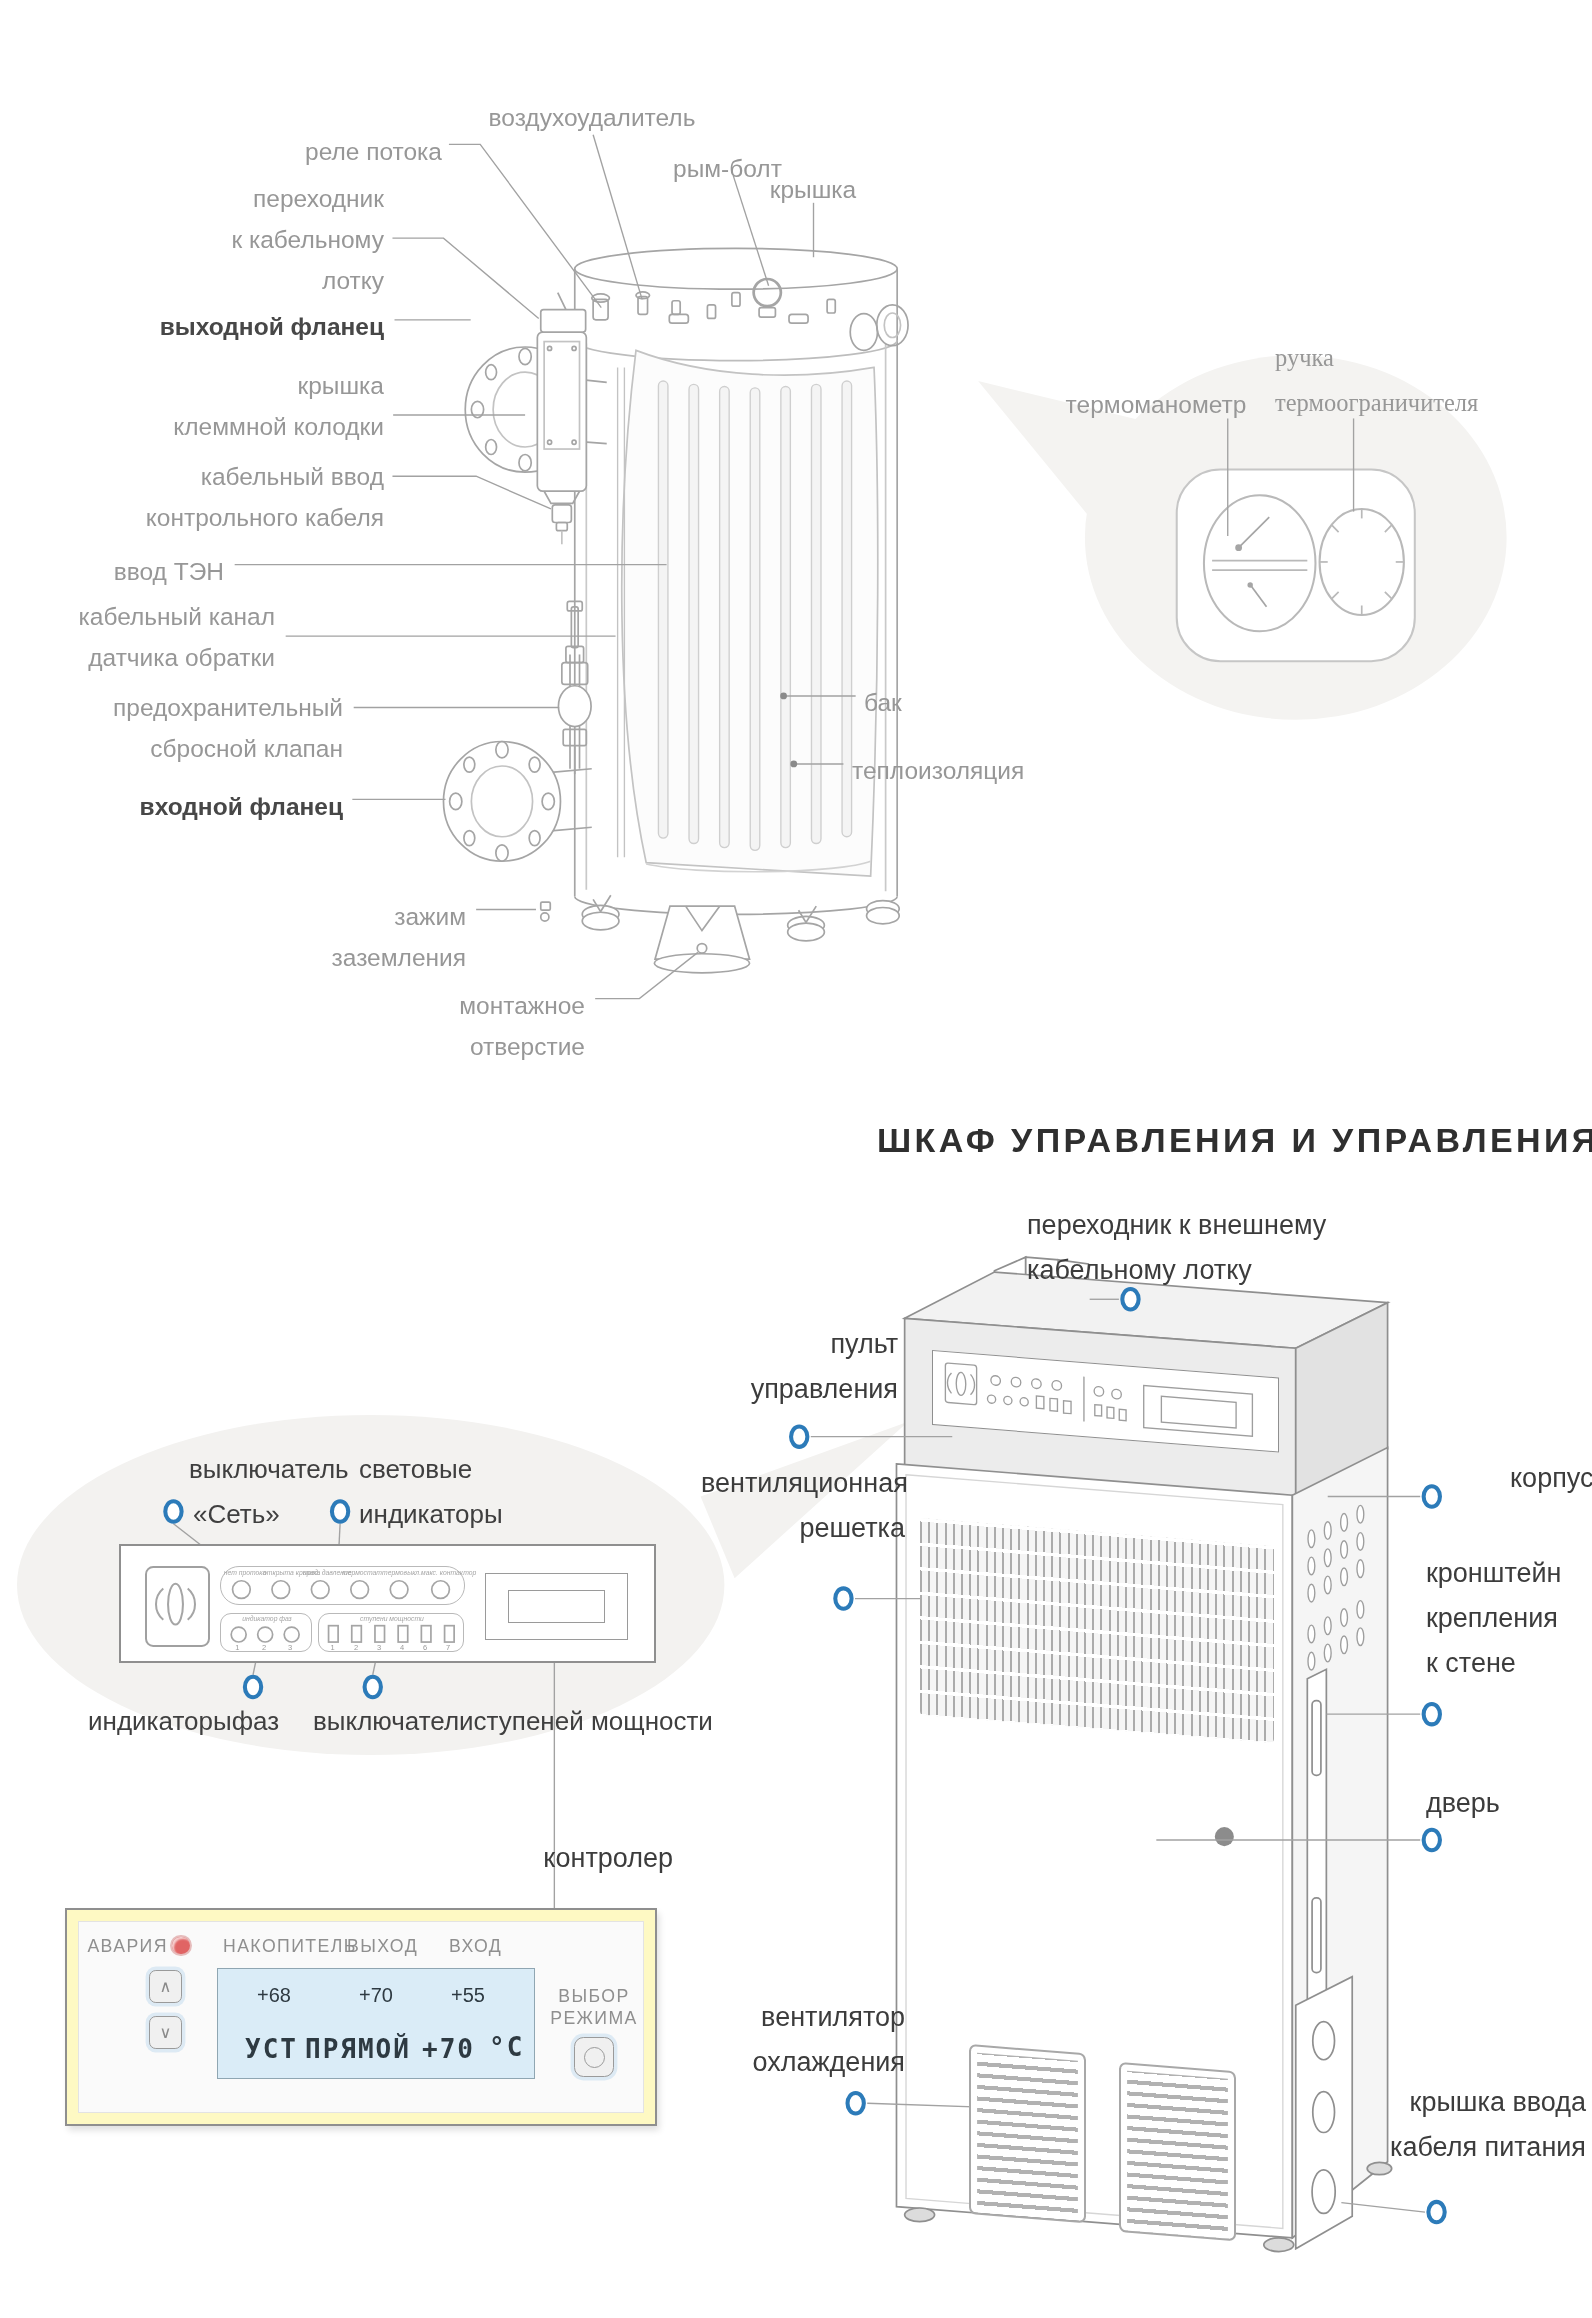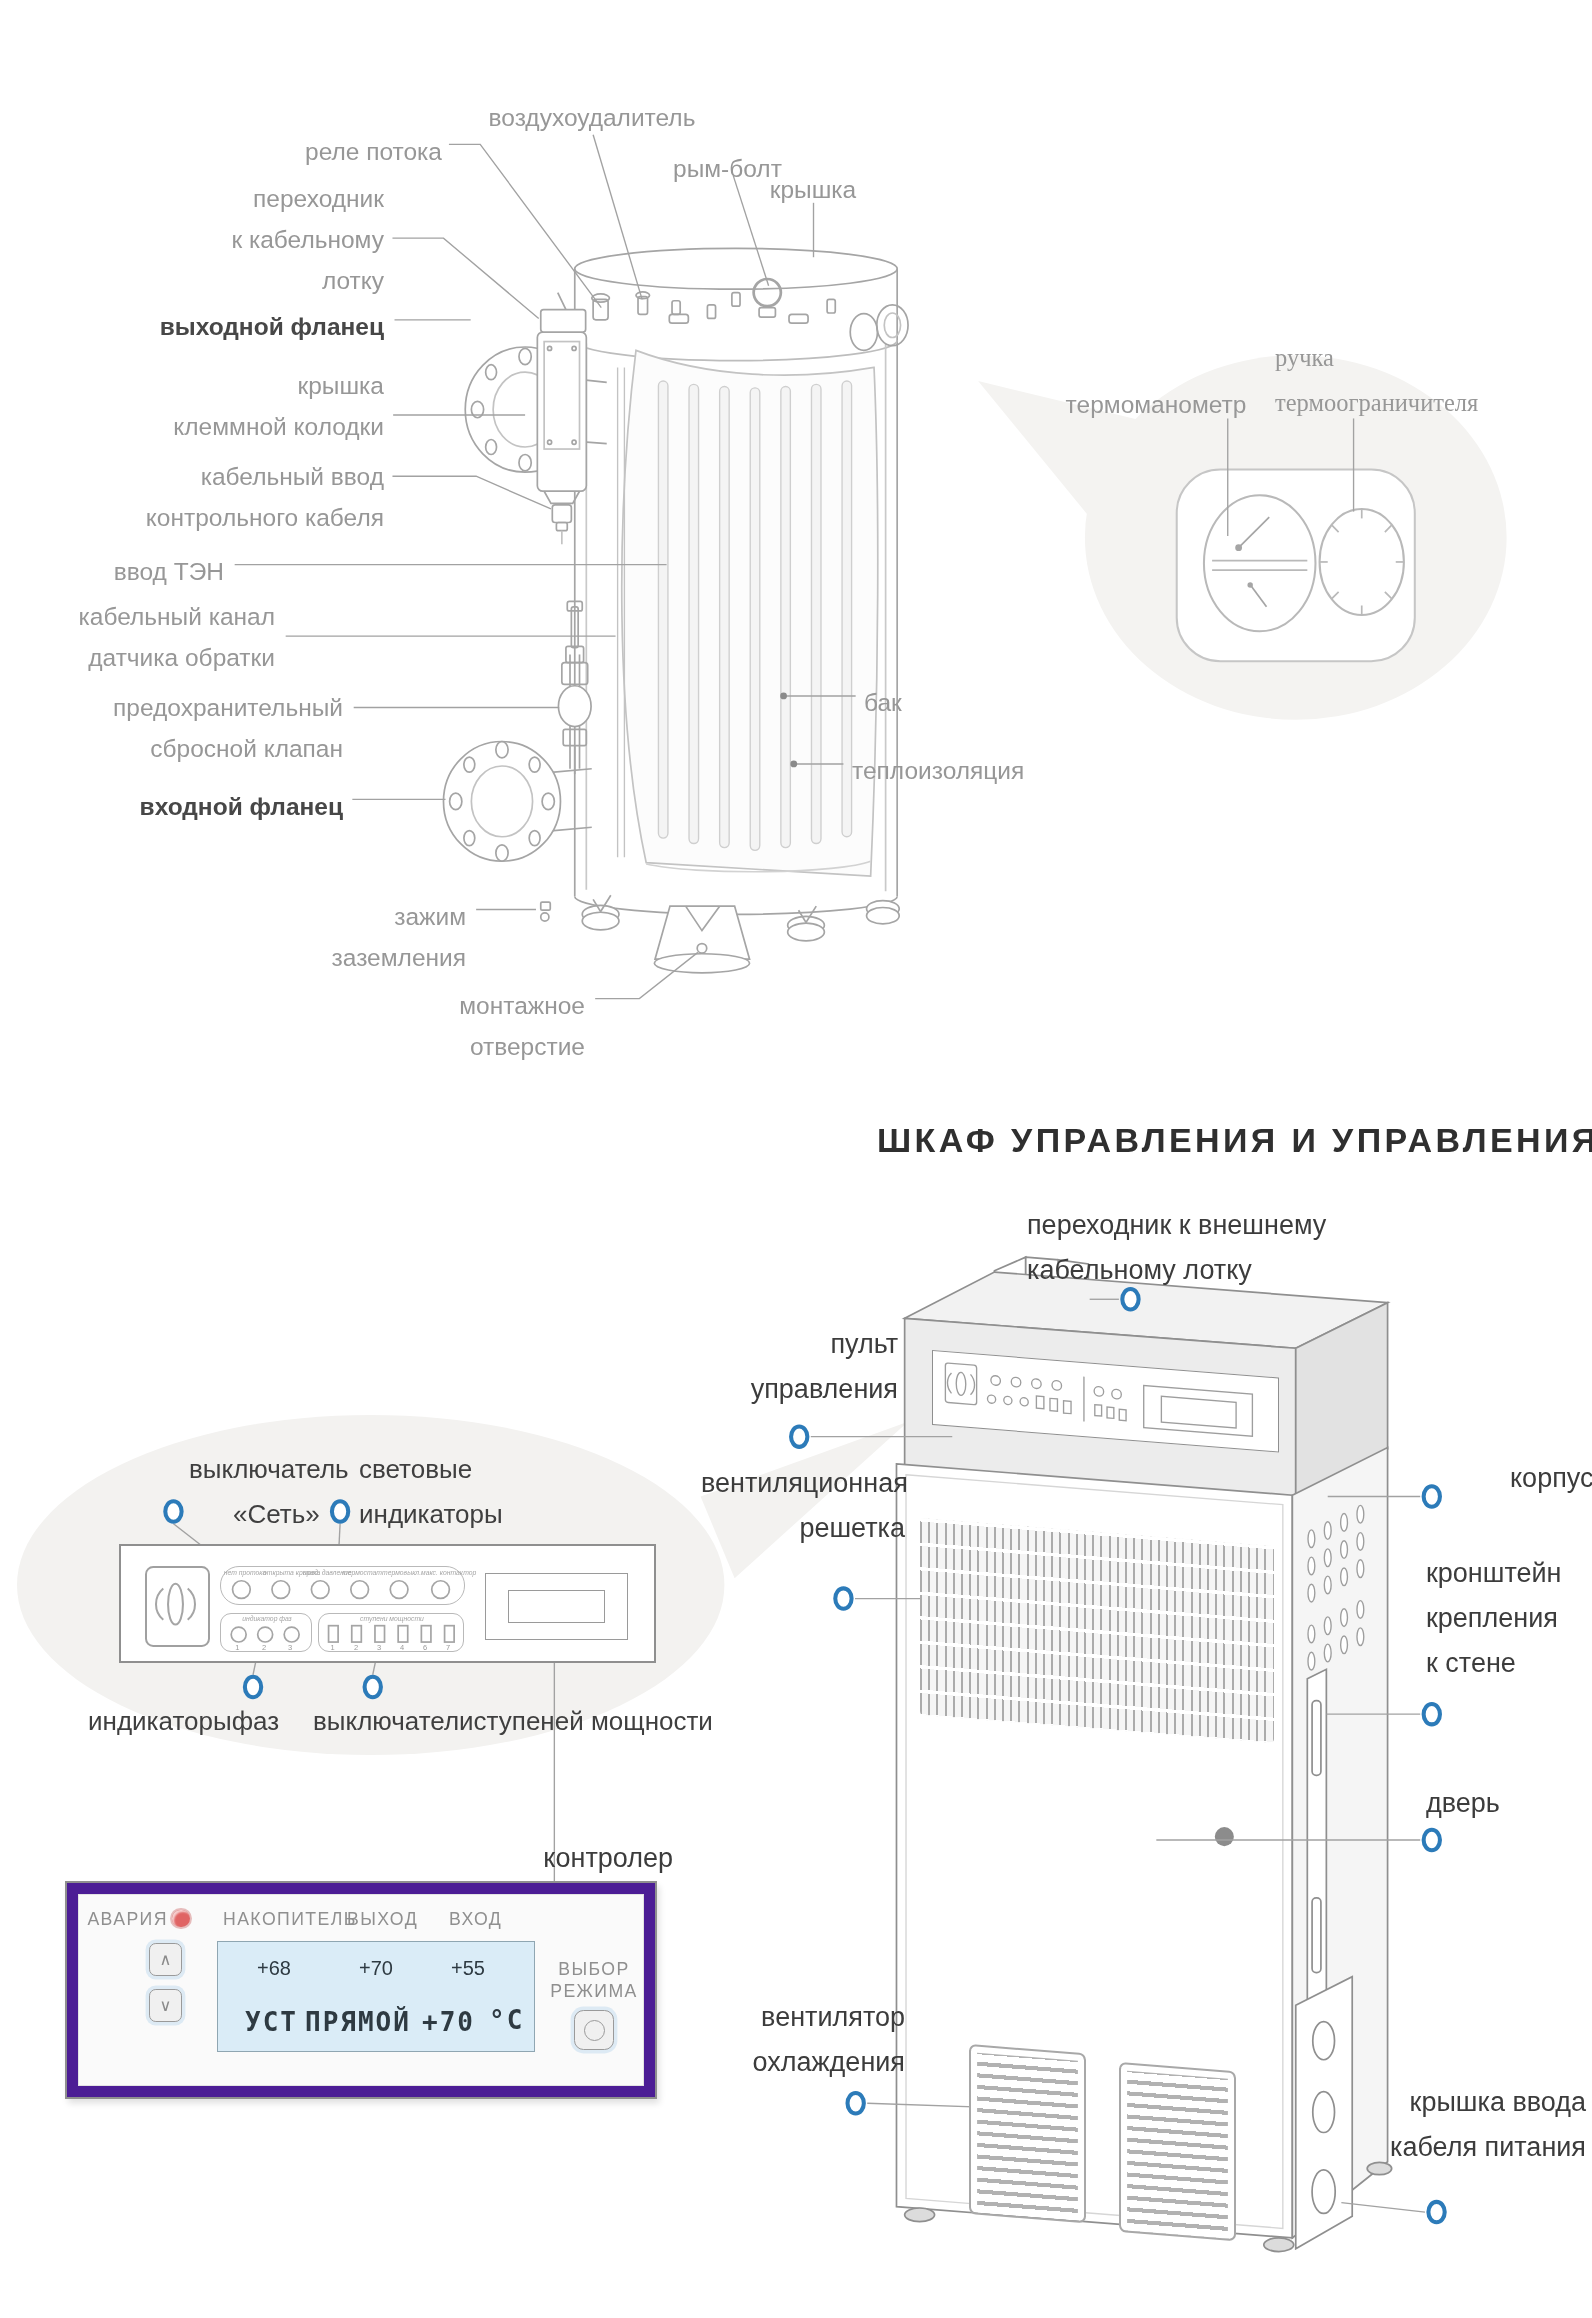--- a/index.html
+++ b/index.html
@@ -10,22 +10,22 @@
   .ttl{font-weight:700;font-size:35px;letter-spacing:3.4px;color:#2f2f2f;white-space:nowrap;}
   .l1{font-size:24.5px;color:#979797;line-height:41px;}
   .l1 .ln{display:block;}
   .b{color:#474747;font-weight:700;}
   .r{text-align:right;}
   .c{text-align:center;}
   .l2{font-size:27px;color:#3c3c3c;line-height:45px;}
   .l2 .ln{display:block;}
   .bl{font-size:26px;color:#3f3f3f;line-height:44px;}
   .panel{position:absolute;background:#fff;border:2px solid #8f8f8f;box-sizing:border-box;}
-  .ctrl{position:absolute;background:#4c1d95;border:2px solid #8f8f8f;box-sizing:border-box;
-        box-shadow:3.4px 4.8px 6.8px rgba(0,0,0,.13);}
+  .ctrl{position:absolute;background:#fef9c3;border:2px solid #8f8f8f;box-sizing:border-box;
+        box-shadow:3.4px 4.8px 6.8px rgba(0,0,0,.13);margin-top:27px;}
   .ctrl-inner{position:absolute;left:11px;top:11px;right:11px;bottom:11px;background:#fafafa;
         border:0.7px solid #e3e3e3;}
   .clab{position:absolute;font-size:17.7px;color:#8f8f8f;letter-spacing:1.4px;white-space:nowrap;}
   .btn{position:absolute;background:#f0f0f0;border:1.4px solid #9a9a9a;border-radius:6.8px;
        box-shadow:0 0 0 3.4px #ddeaf4;display:flex;align-items:center;justify-content:center;
        color:#8a8a8a;font-size:16.3px;}
   .disp{position:absolute;background:#daecf7;border:1.4px solid #8fa6b2;}
   .dnum{position:absolute;font-size:20px;color:#2e3a42;}
   .dmx{position:absolute;font-family:"DejaVu Sans Mono",monospace;font-weight:700;
        font-size:26px;color:#2e3a42;letter-spacing:2px;}
@@ -395,21 +395,21 @@
   <div class="abs l2 r" style="left:701px;top:1995px;width:204px;">
     <span class="ln">вентилятор</span>
       <span class="ln">охлаждения</span>
   </div>
   <div class="abs l2 r" style="left:1381px;top:2080px;width:205px;">
     <span class="ln">крышка ввода</span>
       <span class="ln">кабеля питания</span>
   </div>
 
   <div class="abs bl" style="left:189px;top:1447px;">выключатель</div>
-  <div class="abs bl" style="left:193px;top:1492px;margin-left:40px;">«Сеть»</div>
+  <div class="abs bl" style="left:193px;top:1492px;">«Сеть»</div>
   <div class="abs bl" style="left:359px;top:1447px;">световые</div>
   <div class="abs bl" style="left:359px;top:1492px;">индикаторы</div>
   <div class="abs bl r" style="left:88px;top:1699px;width:170px;">
     <span class="ln">индикаторы</span><span class="ln">фаз</span>
   </div>
   <div class="abs bl" style="left:313px;top:1699px;">
     <span class="ln">выключатели</span><span class="ln">ступеней мощности</span>
   </div>
   <div class="abs l2 r" style="left:476px;top:1836px;width:197px;">контролер</div>
 

